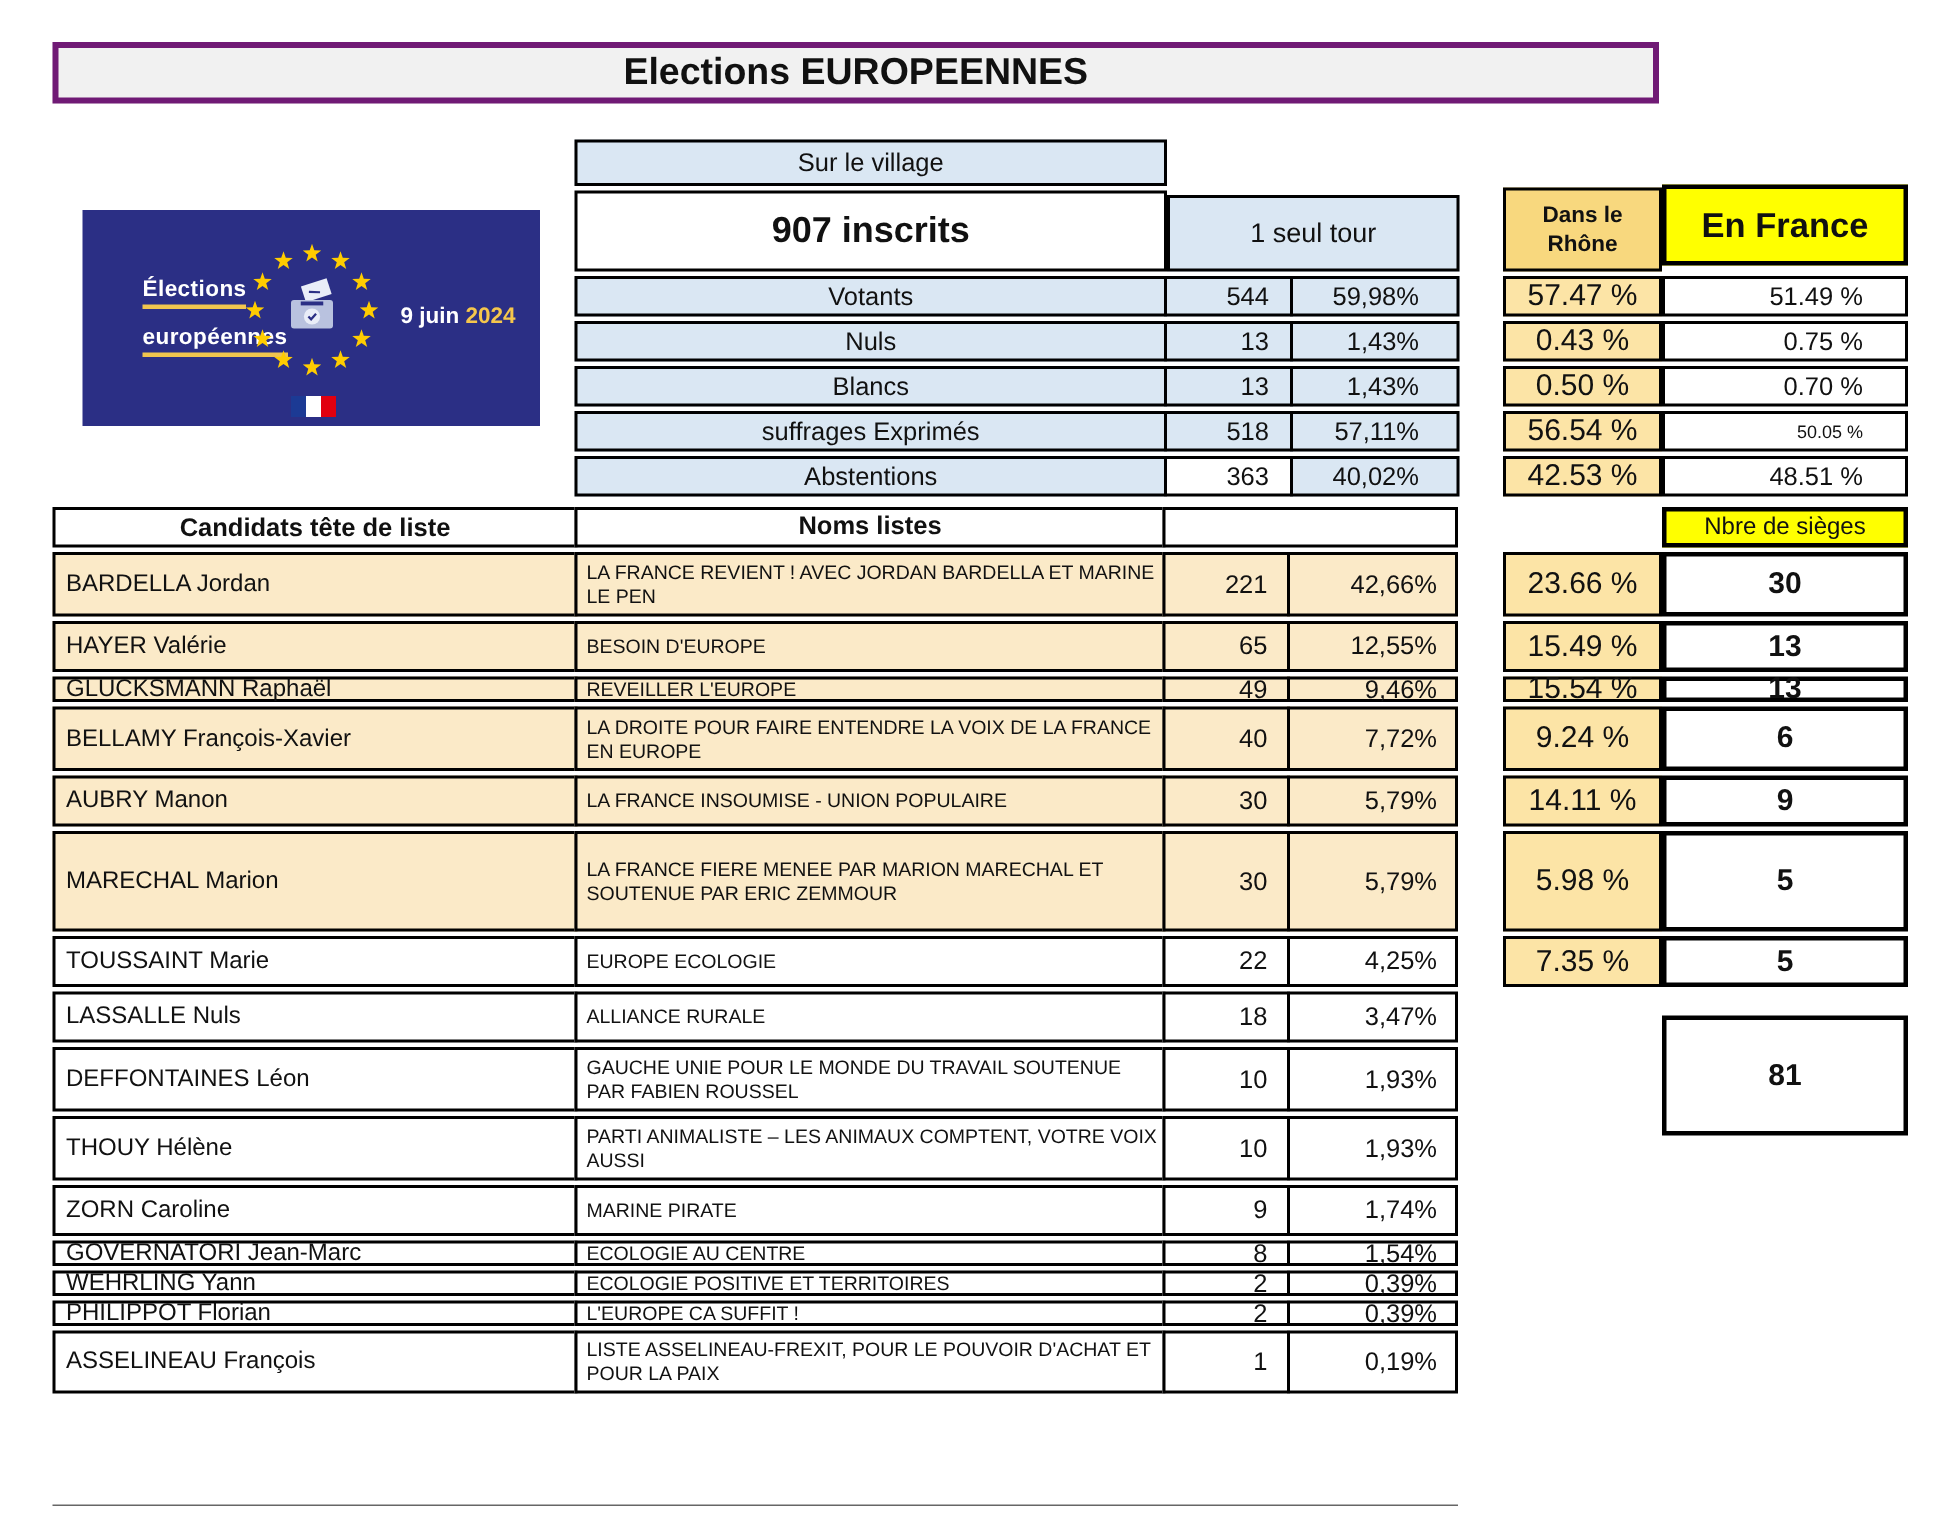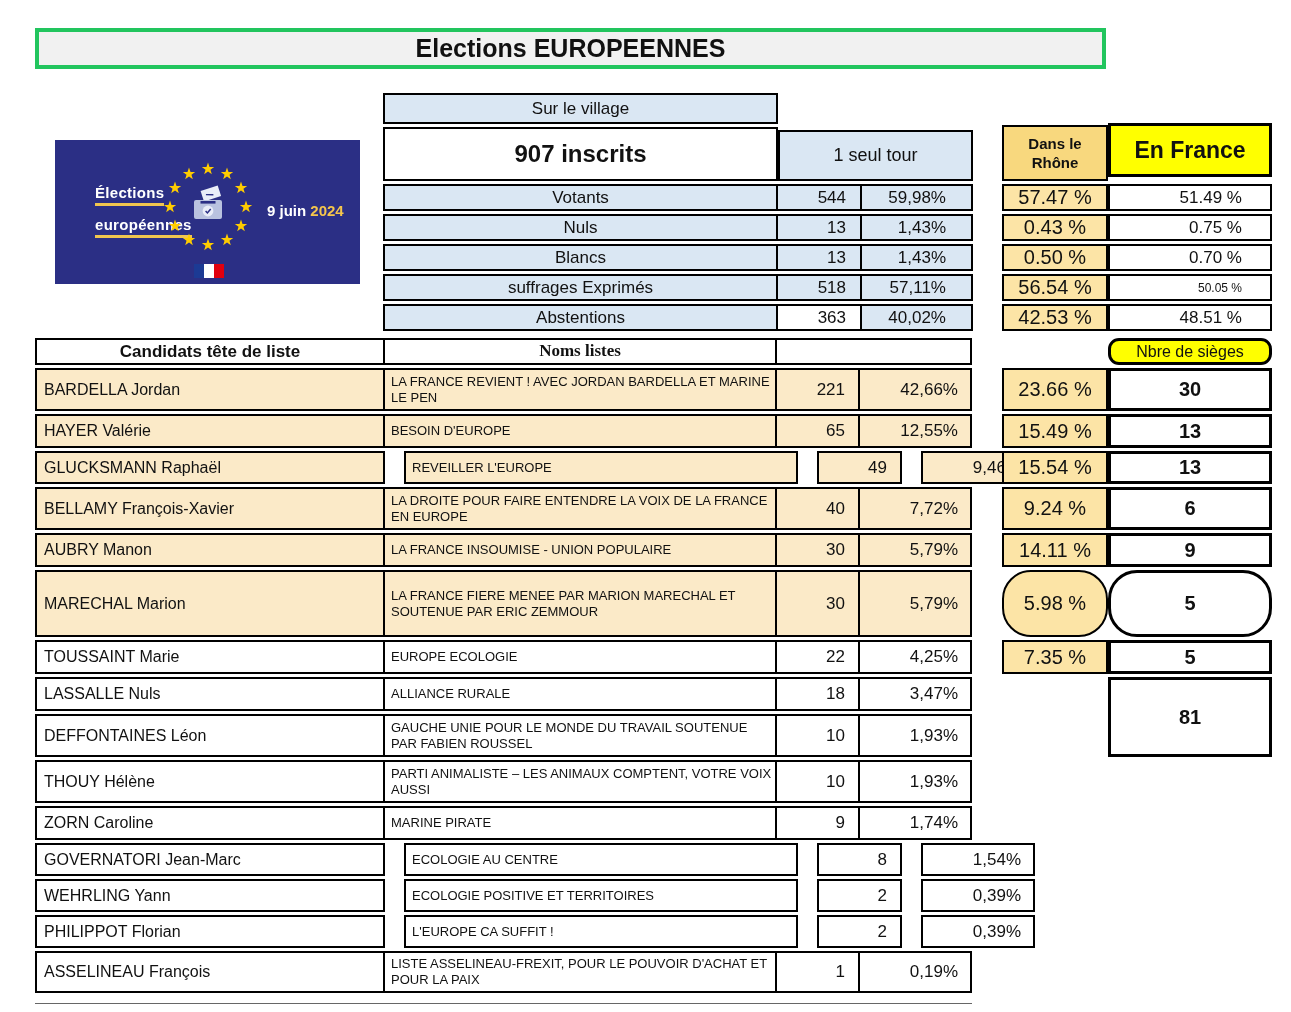--- a/index.html
+++ b/index.html
@@ -12,40 +12,40 @@
     border:2px solid #000;box-sizing:border-box;background:#fff;
     display:flex;align-items:center;justify-content:center;
   }
   .thick{border-width:3px;}
   .blue{background:var(--blue,#DAE7F3);}
   .cream{background:var(--cream,#FBEAC8);}
   .tan{background:var(--tan,#FCE4A6);}
   .tanh{background:var(--tan_dark,#F8D87E);}
   .yellow{background:var(--yellow,#FFFF00);}
   .titlebox{
-    left:35px;top:28px;width:1071px;height:41px;border:4px solid #22c55e;
+    left:35px;top:28px;width:1071px;height:41px;border:4px solid #701a75;
     background:var(--title_bg,#F1F1F1);font-size:25px;font-weight:bold;text-align:right;
   }
   
   .srow{display:flex;margin-bottom:3px;}
   .srow .cell{height:27px;}
   .srow .cell + .cell{margin-left:-2px;}
   .w-slabel{width:395px;font-size:17px;}
   .w-scount{width:86px;justify-content:flex-end !important;padding-right:14px;font-size:17px;}
   .w-spct{width:113px;justify-content:flex-end !important;padding-right:25px;font-size:17px;}
   
   .trow{display:flex;margin-bottom:3px;}
   .trow .cell + .cell{margin-left:-2px;}
   .w-name{width:350px;justify-content:flex-start !important;padding-left:7px;font-size:16px;text-align:left;}
   .w-list{width:394px;justify-content:flex-start !important;padding-left:6px;font-size:13px;line-height:1.2;text-align:left;}
   .w-votes{width:85px;justify-content:flex-end !important;padding-right:13px;font-size:17px;}
   .w-pct{width:114px;justify-content:flex-end !important;padding-right:12px;font-size:17px;}
   .w-empty{width:197px;}
   .hdr{font-weight:bold;font-size:17px;}
-  .rh43{height:43px;}.rh34{height:34px;}.rh33{height:33px;gap:21px;}.rh67{height:67px;border-radius:29px;}.rh42{height:42px;}.rh27{height:27px;}
+  .rh43{height:43px;}.rh34{height:34px;}.rh33{height:17px;}.rh67{height:67px;}.rh42{height:42px;}.rh27{height:27px;}
   
   .stack .cell{margin-bottom:3px;}
   .rhone-c{width:106px;font-size:20px;}
   .seats-c{width:164px;font-size:20px;font-weight:bold;border-width:3px;}
   
   .logo{left:55px;top:140px;width:305px;height:144px;background:var(--navy,#2B2F85);}
   .logo-word{position:absolute;left:40px;color:#fff;font-weight:bold;font-size:15px;
     border-bottom:3px solid #F0C54F;padding-bottom:2px;letter-spacing:.3px;}
   .logo-date{position:absolute;left:212px;top:62px;font-weight:bold;font-size:15px;white-space:nowrap;}
   .logo-date .w{color:#fff;} .logo-date .y{color:#F5C64C;}
@@ -150,25 +150,25 @@
     <div class="cell rh27" style="width:164px;font-size:17px;justify-content:flex-end;padding-right:28px;">51.49 %</div>
     <div class="cell rh27" style="width:164px;font-size:17px;justify-content:flex-end;padding-right:28px;">0.75 %</div>
     <div class="cell rh27" style="width:164px;font-size:17px;justify-content:flex-end;padding-right:28px;">0.70 %</div>
     <div class="cell rh27" style="width:164px;font-size:12px;justify-content:flex-end;padding-right:28px;">50.05 %</div>
     <div class="cell rh27" style="width:164px;font-size:17px;justify-content:flex-end;padding-right:28px;">48.51 %</div>
   </div>
 
   <div class="abs" style="left:35px;top:338px;">
     <div class="trow rh27">
       <div class="cell w-name hdr" style="justify-content:center !important;padding-left:0;">Candidats tête de liste</div>
-      <div class="cell w-list hdr" style="justify-content:center !important;padding-left:0;font-family:Liberation Serif, serif;">Noms listes</div>
+      <div class="cell w-list hdr" style="justify-content:center !important;padding-left:0;">Noms listes</div>
       <div class="cell w-empty"></div>
     </div>
   </div>
-  <div class="abs cell yellow thick" style="left:1108px;top:338px;width:164px;height:27px;font-size:16px;border-radius:11px;">Nbre de sièges</div>
+  <div class="abs cell yellow thick" style="left:1108px;top:338px;width:164px;height:27px;font-size:16px;">Nbre de sièges</div>
 
   <div class="abs" style="left:35px;top:368px;">
     <div class="trow rh43">
       <div class="cell cream w-name">BARDELLA Jordan</div>
       <div class="cell cream w-list">LA FRANCE REVIENT ! AVEC JORDAN BARDELLA ET MARINE LE PEN</div>
       <div class="cell cream w-votes">221</div>
       <div class="cell cream w-pct">42,66%</div>
     </div>
     <div class="trow rh34">
       <div class="cell cream w-name">HAYER Valérie</div>

